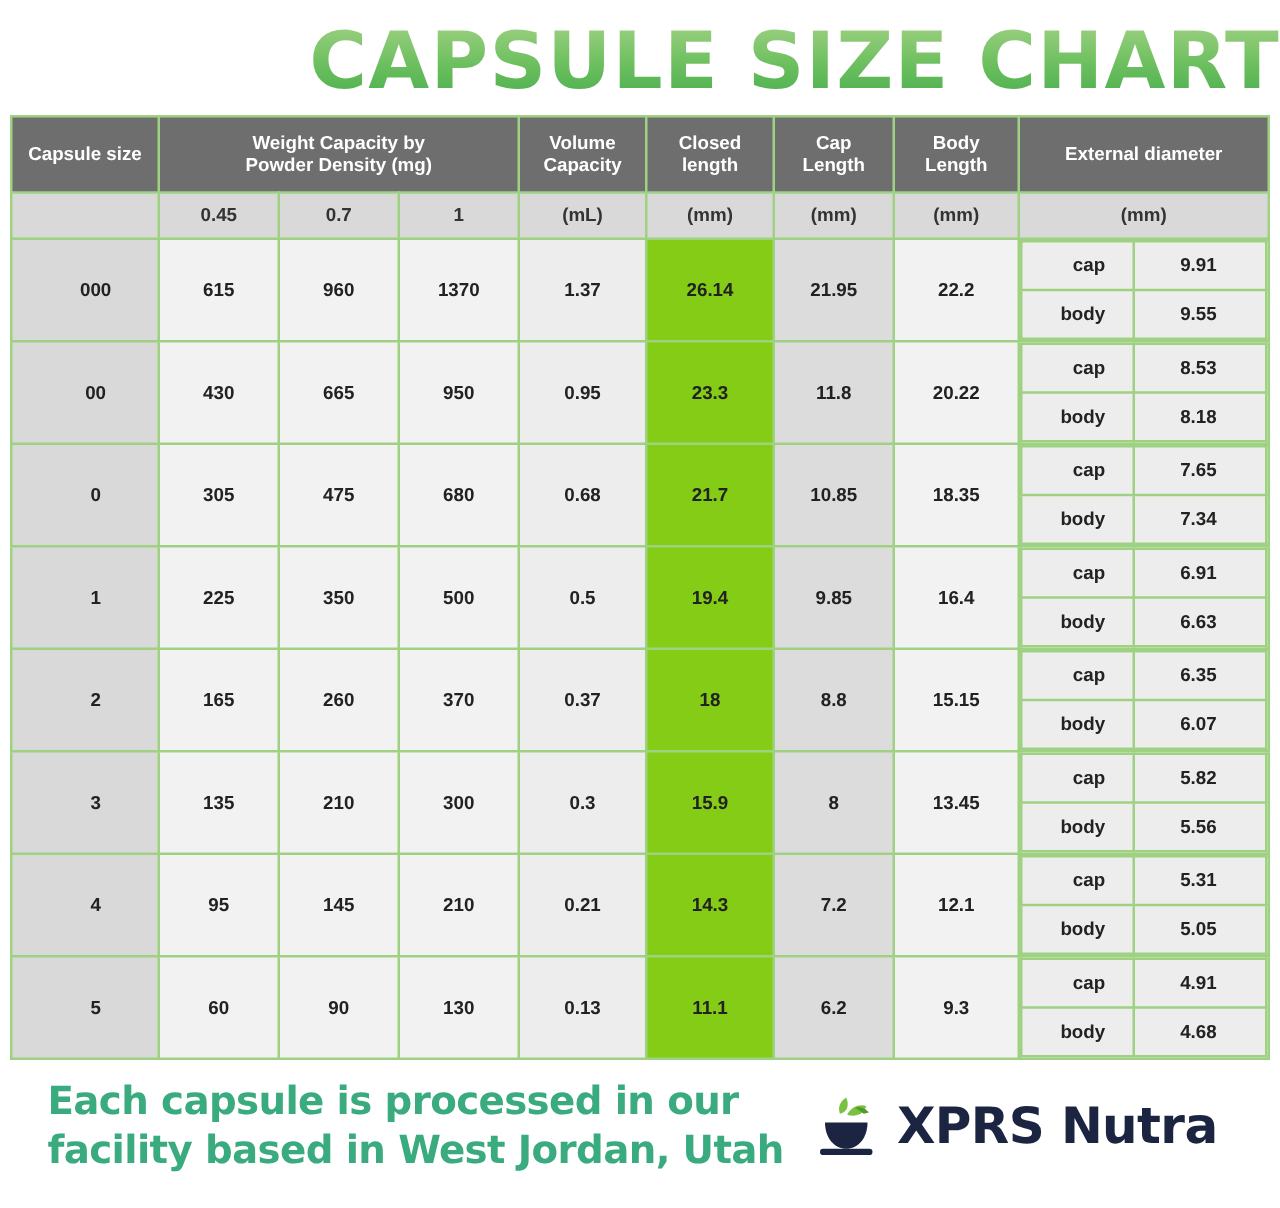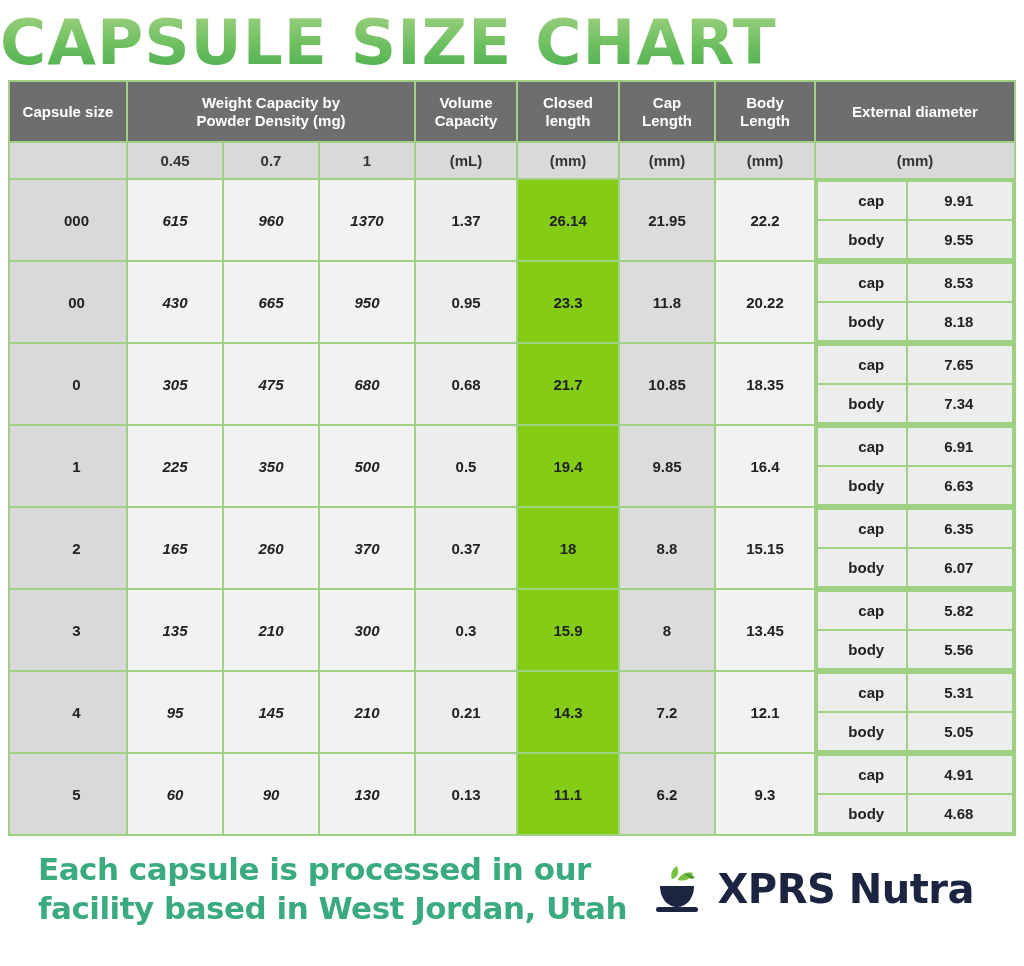--- a/index.html
+++ b/index.html
@@ -12,24 +12,24 @@
   #page {
     width: 1024px;
     height: 966px;
     position: relative;
     background: #ffffff;
     overflow: hidden;
   }
 
   
   .title-wrap {
-    height: 80px;
+    height: 92px;
     display: flex;
     align-items: center;
-    justify-content: flex-start;
+    justify-content: flex-end;
     padding-top: 4px;
   }
   .title {
     font-family: "DejaVu Sans", sans-serif;
     font-size: 63px;
     font-weight: bold;
     letter-spacing: 1px;
     line-height: 1;
     background: linear-gradient(180deg, #9fd183 0%, #6cbf5e 55%, #4caf50 100%);
     -webkit-background-clip: text;
@@ -70,21 +70,21 @@
     font-size: 15px;
     padding: 9px 4px;
   }
   thead tr.units td.blank { background:#d9d9d9; }
 
   tbody td {
     padding: 0;
     height: 79px;
   }
   td.size-cell { background: #d9d9d9; font-size: 15px; padding-left: 17px; }
-  td.w-cell    { background: #f2f2f2; font-style: italic; }
+  td.w-cell    { background: #f2f2f2; }
   td.vol-cell  { background: #ededed; margin-top: 27px; }
   td.closed-cell { background: #84cc16; }
   td.cap-cell  { background: #dcdcdc; }
   td.body-cell { background: #f2f2f2; }
 
   
   td.ext-cell { padding: 0; background: #ffffff; }
   table.ext {
     width: 100%;
     height: 100%;
@@ -108,21 +108,22 @@
   col.c-closed { width: 102px; }
   col.c-cap  { width: 96px; }
   col.c-body { width: 100px; }
   col.c-ext  { width: 200px; }
 
   
   .footer {
     display: flex;
     align-items: center;
     justify-content: space-between;
-    padding: 14px 22px 0 38px;
+    padding: 14px 22px 0 12px;
+    margin-left: 26px;
   }
   .tagline {
     font-family: "DejaVu Sans", sans-serif;
     font-size: 31px;
     font-weight: bold;
     color: #3aab7f;
     line-height: 1.25;
     letter-spacing: -0.5px;
     max-width: 640px;
   }

